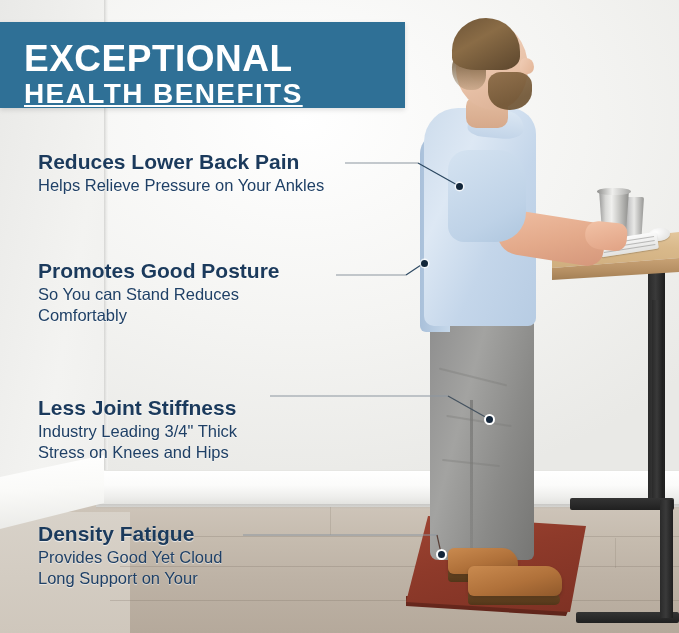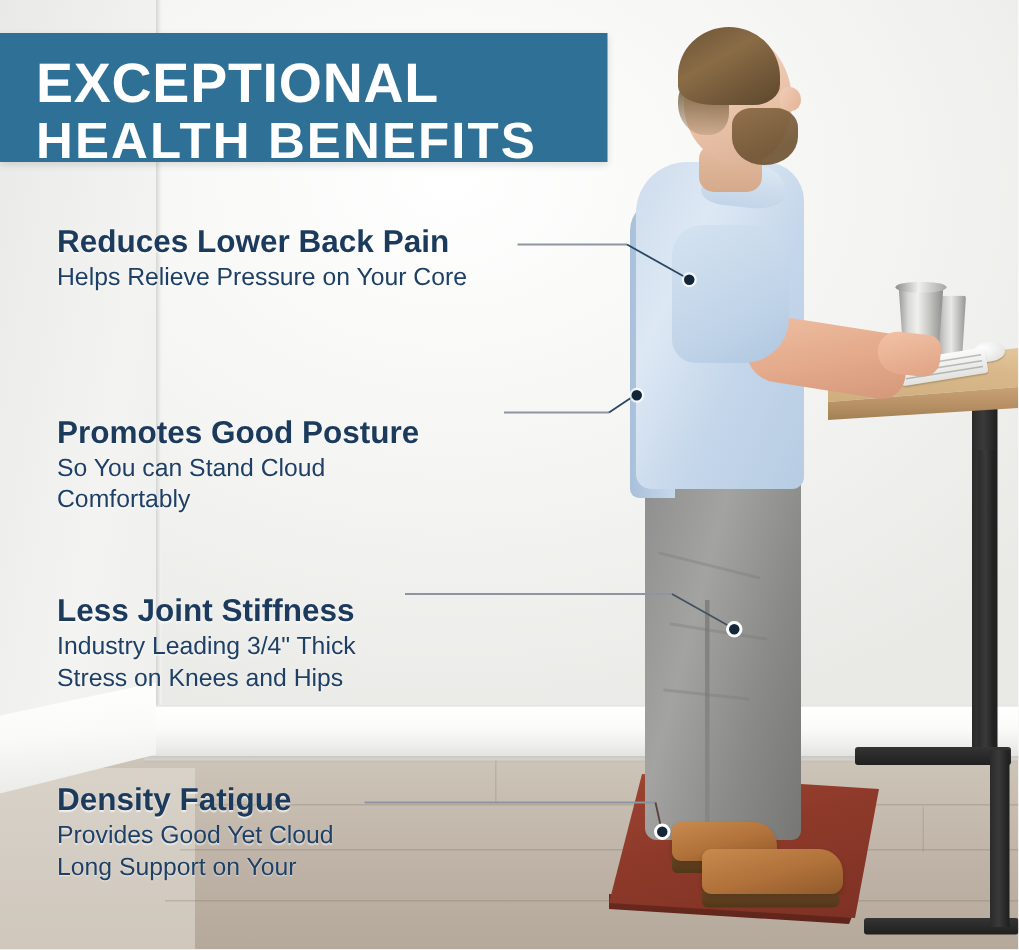--- a/index.html
+++ b/index.html
@@ -293,25 +293,26 @@
     color: #ffffff;
     font-size: 37px;
     font-weight: bold;
     letter-spacing: .5px;
     line-height: 1.02;
     white-space: nowrap;
     margin-top: 20px;
   }
   .banner-line2 {
     color: #ffffff;
-    font-size: 34px;
+    font-size: 28px;
     font-weight: bold;
     letter-spacing: 1.4px;
     line-height: 1.12;
     white-space: nowrap;
+    text-decoration: underline;
   }
 
   
   .benefit { position: absolute; }
   .benefit h3 {
     margin: 0;
     color: #1b3a5c;
     font-size: 21px;
     font-weight: bold;
     line-height: 1.12;
@@ -436,26 +437,26 @@
   <div class="dot-ring" style="left:484px; top:414px;"></div>
   <div class="dot-ring" style="left:436px; top:549px;"></div>
 
   <div class="banner">
     <div class="banner-line1">EXCEPTIONAL</div>
     <div class="banner-line2">HEALTH BENEFITS</div>
   </div>
 
   <div class="benefit" style="left:38px; top:150px;">
     <h3>Reduces Lower Back Pain</h3>
-    <p>Helps Relieve Pressure on Your Core</p>
-  </div>
-
-  <div class="benefit" style="left:38px; top:277px;">
+    <p>Helps Relieve Pressure on Your Ankles</p>
+  </div>
+
+  <div class="benefit" style="left:38px; top:259px;">
     <h3>Promotes Good Posture</h3>
-    <p>So You can Stand Cloud</p>
+    <p>So You can Stand Reduces</p>
     <p>Comfortably</p>
   </div>
 
   <div class="benefit" style="left:38px; top:396px;">
     <h3>Less Joint Stiffness</h3>
     <p>Industry Leading 3/4" Thick</p>
     <p>Stress on Knees and Hips</p>
   </div>
 
   <div class="benefit" style="left:38px; top:522px;">

